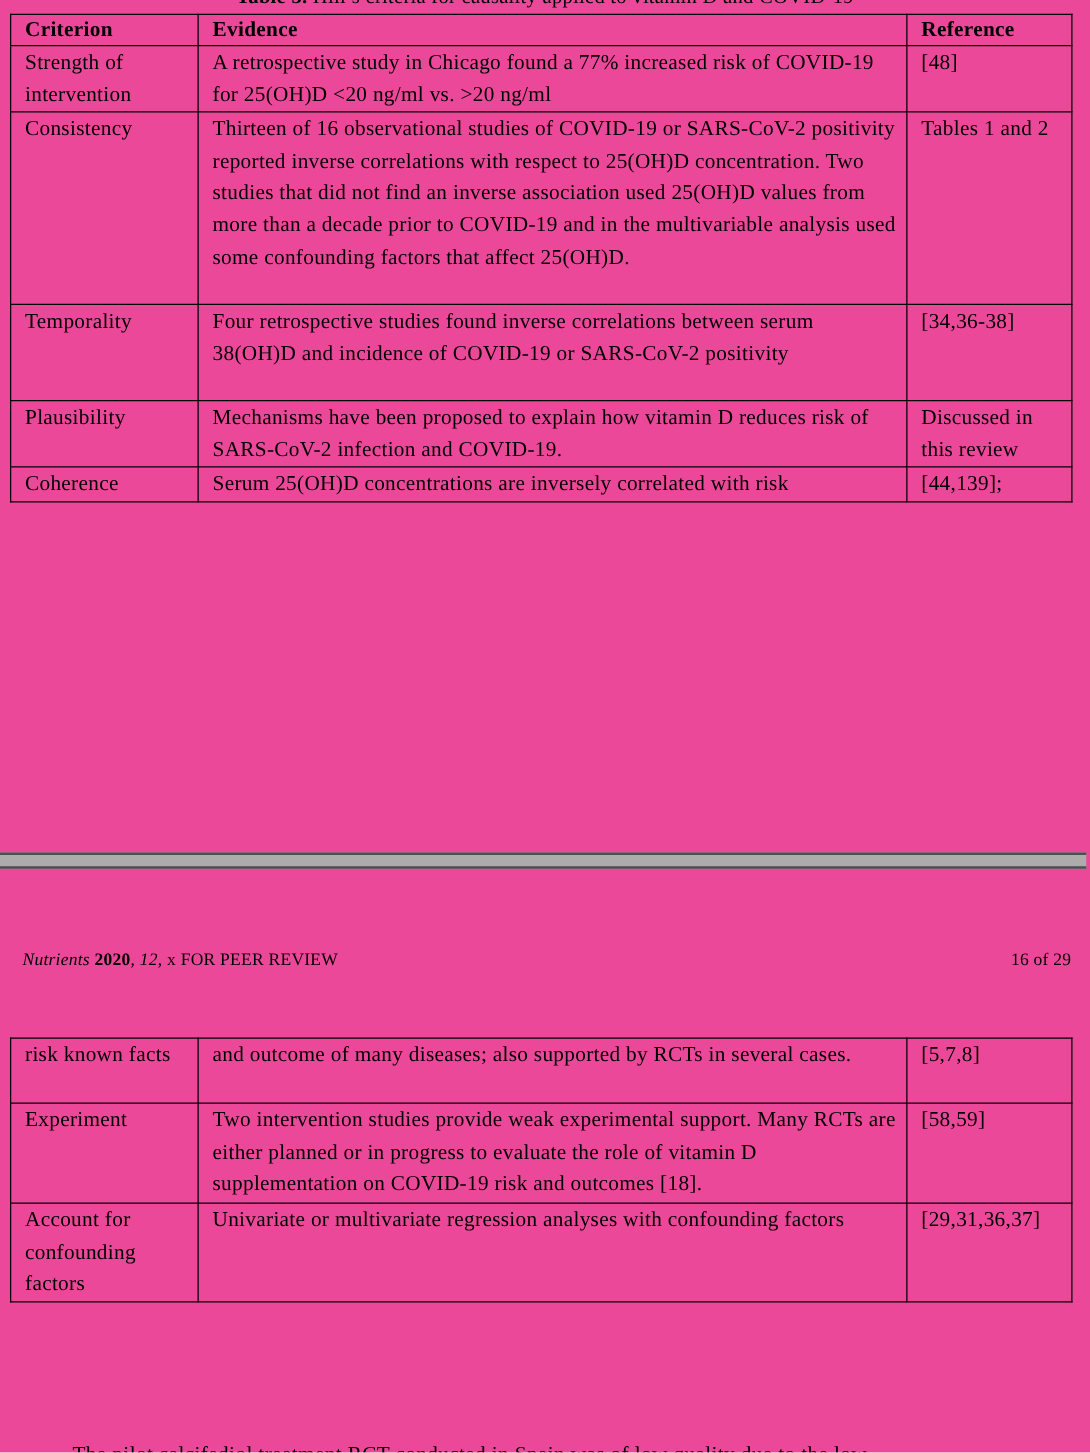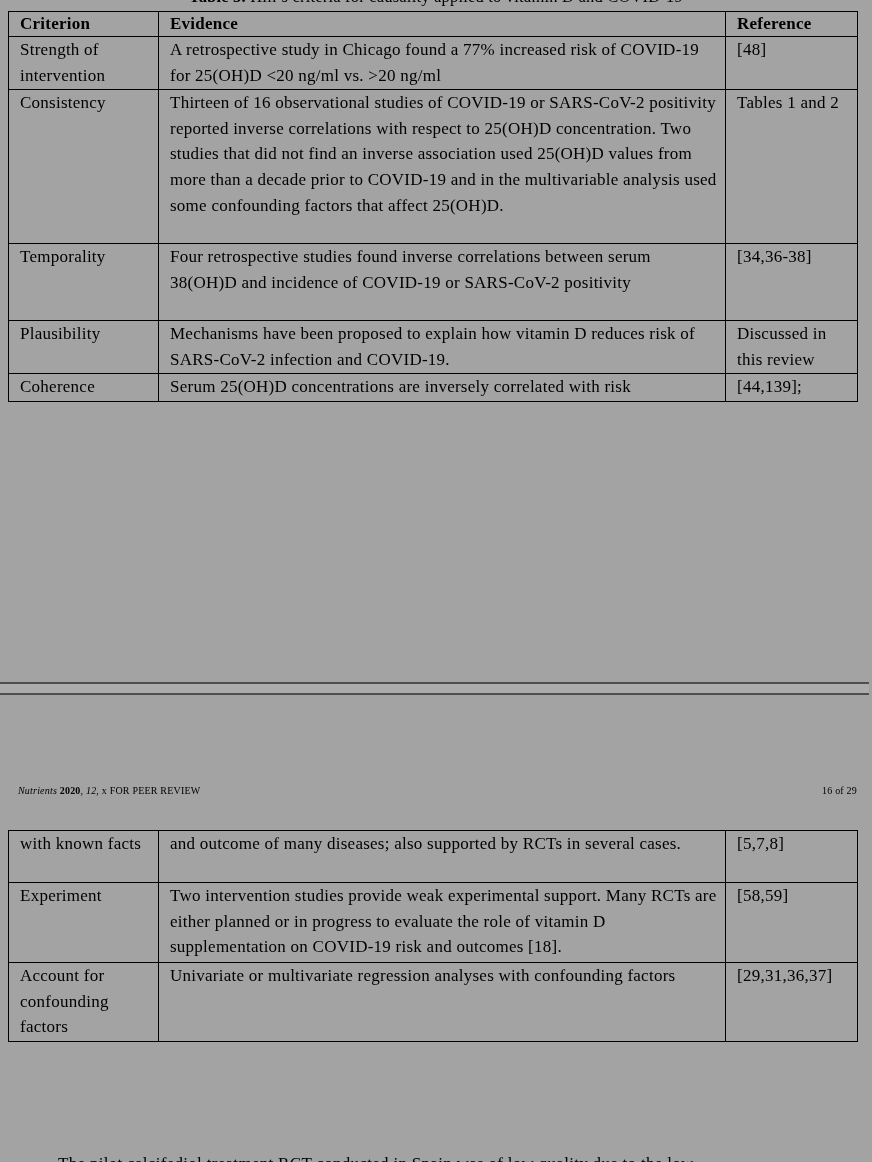--- a/index.html
+++ b/index.html
@@ -4,21 +4,21 @@
 <style>
   html, body {
     margin: 0;
     padding: 0;
     background: #ffffff;
   }
   #page {
     position: relative;
     width: 872px;
     height: 1162px;
-    background: #a3a3a3;
+    background: #ec4899;
     overflow: hidden;
     font-family: "Liberation Serif", "DejaVu Serif", serif;
     color: #000000;
   }
 
   
   .caption-clip {
     position: absolute;
     top: 0; left: 0; right: 0;
     height: 8px;
@@ -74,26 +74,26 @@
     width: 869px;
     height: 9px;
     background: #acacac;
     border-top: 2px solid #4e4e4e;
     border-bottom: 2px solid #4e4e4e;
   }
 
   
   .running-head {
     position: absolute;
-    top: 782px;
+    top: 760px;
     left: 18px;
     width: 839px;
     display: flex;
     justify-content: space-between;
-    font-size: 10px;
+    font-size: 14px;
     line-height: 17px;
     white-space: pre-wrap;
     letter-spacing: 0.2px;
   }
   .running-head .journal { font-style: italic; }
   .running-head .year { font-weight: bold; }
   .running-head .volume { font-style: italic; }
 
   
   .body-paragraph {
@@ -164,21 +164,21 @@
   </div>
 
   <table class="criteria" id="table-page16">
     <colgroup>
         <col class="c-criterion">
         <col class="c-evidence">
         <col class="c-reference">
       </colgroup>
     <tbody>
         <tr style="height:52px">
-      <td>with known facts</td>
+      <td>risk known facts</td>
       <td>and outcome of many diseases; also supported by RCTs in several cases.</td>
       <td>[5,7,8]</td>
     </tr>
     <tr style="height:80px">
       <td>Experiment</td>
       <td>Two intervention studies provide weak experimental support. Many RCTs are either planned or in progress to evaluate the role of vitamin D supplementation on COVID-19 risk and outcomes [18].</td>
       <td>[58,59]</td>
     </tr>
     <tr style="height:77px">
       <td>Account for confounding factors</td>

